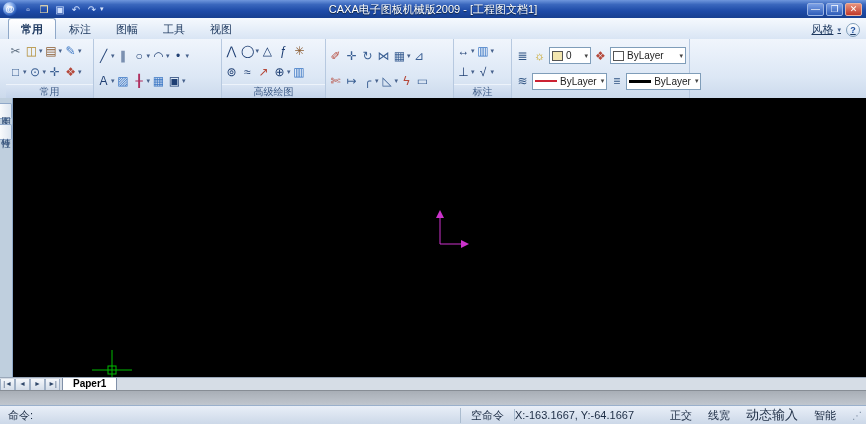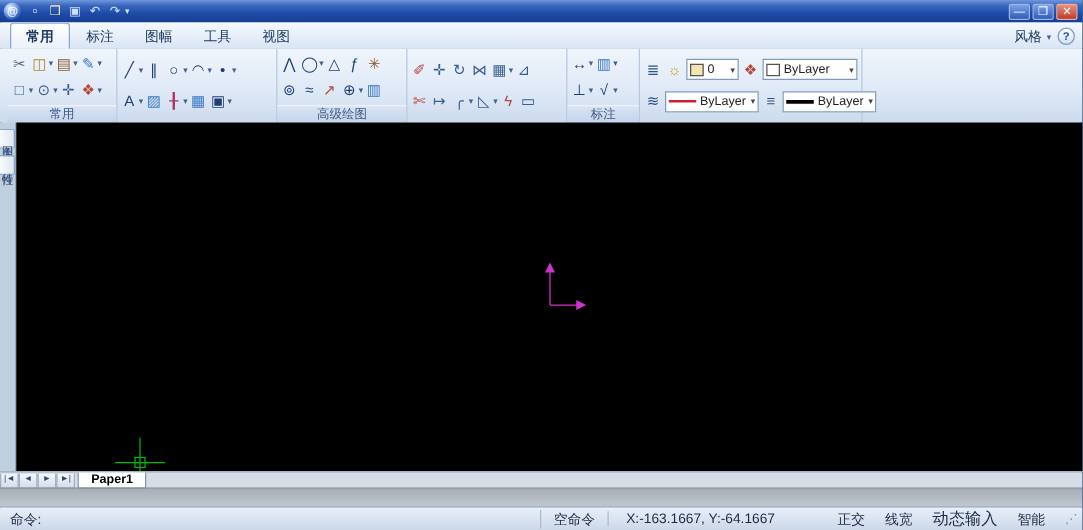--- a/index.html
+++ b/index.html
@@ -26,21 +26,21 @@
   .wc{width:17px;height:13px;font-size:9px;line-height:11px;color:#fff;text-align:center;
     border:1px solid #9ab4e4;border-radius:2px;background:linear-gradient(#7da1e6,#2d5cb8);padding:0;}
   .wc.close{background:linear-gradient(#e8927c,#c0392b);border-color:#e8b0a0;}
   
   .tabrow{position:absolute;top:18px;left:0;right:0;height:21px;
     background:linear-gradient(#f5f9fe,#d9e5f4);border-bottom:1px solid #8fa8c8;
     display:flex;align-items:flex-end;padding-left:8px;font-size:11px;color:#1f3a60;}
   .tab{padding:3px 12px 2px 12px;margin-right:1px;}
   .tab.active{background:linear-gradient(#ffffff,#eaf1fa);border:1px solid #8fa8c8;border-bottom:none;
     border-radius:3px 3px 0 0;font-weight:bold;}
-  .tabrow-right{margin-left:auto;display:flex;gap:5px;padding:0 6px 2px 0;}
+  .tabrow-right{margin-left:auto;display:flex;align-items:center;gap:5px;padding:0 6px 2px 0;text-decoration:underline;}
   .style-dd{display:flex;align-items:center;gap:3px;color:#1f3a60;}
   .style-dd .dd{font-size:7px;}
   .help-btn{width:14px;height:14px;border-radius:50%;border:1px solid #7f9db9;
     background:linear-gradient(#fff,#cfe0f5);font-size:9px;color:#1a4d9e;font-weight:bold;
     display:flex;align-items:center;justify-content:center;padding:0;}
   
   .ribbon{position:absolute;top:39px;left:0;right:0;height:59px;display:flex;
     background:linear-gradient(#f0f5fc,#dce7f5 65%,#ccdaec);padding-left:6px;}
   .group{display:flex;flex-direction:column;border-right:1px solid #b7c9e0;box-sizing:border-box;}
   .rows{flex:1;display:flex;flex-direction:column;justify-content:space-evenly;padding:1px 2px;}
@@ -80,21 +80,21 @@
   .sheet-tab{background:#fff;border:1px solid #8090a8;border-top:none;height:12px;line-height:11px;
     padding:0 10px;font-size:10px;font-weight:bold;color:#000;margin-left:2px;}
   
   .cmdstrip{position:absolute;top:390px;left:0;right:0;height:15px;
     background:linear-gradient(#a8aeb6,#c2c8d0);border-top:1px solid #878d95;}
   .statusbar{position:absolute;top:405px;left:0;right:0;height:19px;
     background:linear-gradient(#e9eff8,#ccd8e8);border-top:1px solid #9ab0cc;
     display:flex;align-items:center;font-size:11px;color:#1c2c44;padding:0 4px;box-sizing:border-box;}
   .sb-cmd{padding:0 4px;}
   .sb-mode{margin-left:auto;padding:0 10px;border-left:1px solid #aabccf;}
-  .sb-coords{padding:0 14px;border-left:1px solid #aabccf;white-space:nowrap;}
+  .sb-coords{padding:0 0;border-left:1px solid #aabccf;white-space:nowrap;}
   .sb-toggles{display:flex;margin-left:28px;}
   .sb-toggle{padding:0 8px;border-left:1px solid #aabccf;white-space:nowrap;}
   .sb-grip{margin-left:8px;color:#7d8da3;font-size:10px;}
 </style>
 </head>
 <body>
 
 <div class="titlebar">
   <div class="logo">@</div>
   <div class="qa">
@@ -102,20 +102,21 @@
 
     <button class="qa-btn" style="color:#ffe9a8">❒</button>
 
     <button class="qa-btn" style="color:#cfe0ff">▣</button>
 
     <button class="qa-btn" style="color:#cfe0ff">↶</button>
 
     <button class="qa-btn" style="color:#cfe0ff">↷</button>
   </div>
   <span class="qa-more">▾</span>
+  <div class="win-title">CAXA电子图板机械版2009 - [工程图文档1]</div>
   <div class="win-controls">
     <button class="wc">—</button>
     <button class="wc">❐</button>
     <button class="wc close">✕</button>
   </div>
 </div>
 
 <div class="tabrow">
   <div class="tab active">常用</div>
   <div class="tab">标注</div>

